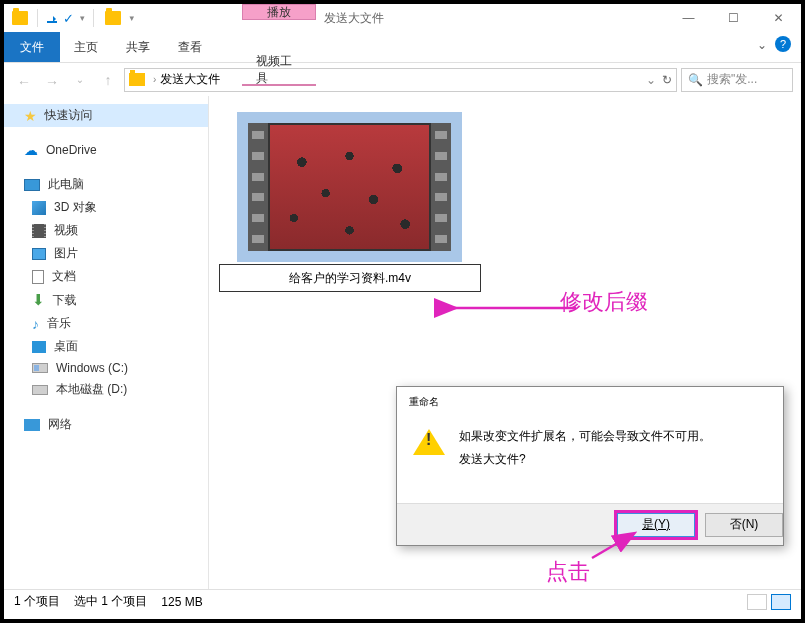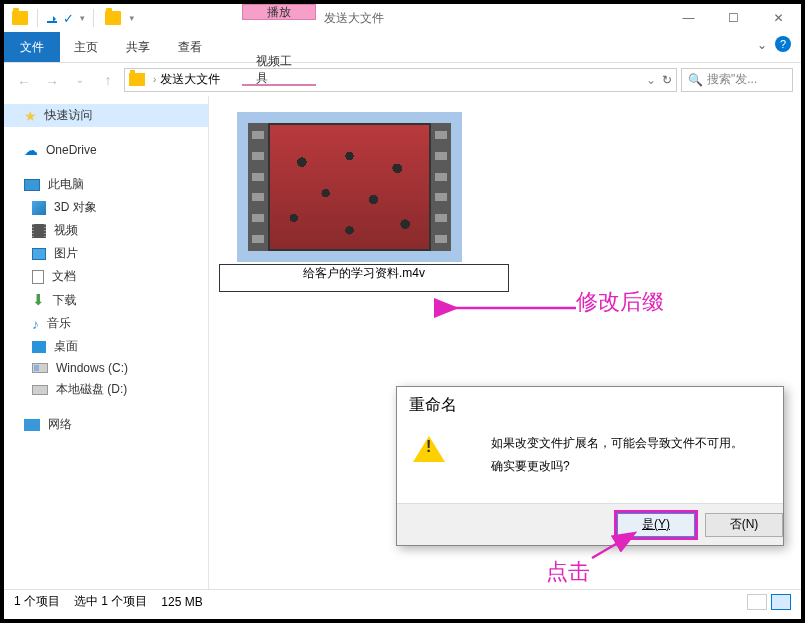--- a/index.html
+++ b/index.html
@@ -63,28 +63,28 @@
 .thumb-img::before { content: ""; position: absolute; inset: 0; background: 
   radial-gradient(circle 8px at 20% 30%, #2a2a2a 60%, transparent 60%),
   radial-gradient(circle 7px at 50% 25%, #2a2a2a 60%, transparent 60%),
   radial-gradient(circle 8px at 80% 35%, #2a2a2a 60%, transparent 60%),
   radial-gradient(circle 7px at 35% 55%, #2a2a2a 60%, transparent 60%),
   radial-gradient(circle 8px at 65% 60%, #2a2a2a 60%, transparent 60%),
   radial-gradient(circle 7px at 15% 75%, #2a2a2a 60%, transparent 60%),
   radial-gradient(circle 8px at 85% 80%, #2a2a2a 60%, transparent 60%),
   radial-gradient(circle 7px at 50% 85%, #2a2a2a 60%, transparent 60%),
   linear-gradient(#b83a3d, #8a2a2c); }
-.rename-box { width: 290px; height: 28px; border: 1px solid #333; margin-top: 2px; display: flex; align-items: flex-start; justify-content: center; position: relative; left: -18px; }
+.rename-box { width: 262px; height: 28px; border: 1px solid #333; margin-top: 2px; display: flex; align-items: center; justify-content: center; position: relative; left: -18px; }
 .dialog { position: absolute; left: 392px; top: 382px; width: 388px; height: 160px; background: #fff; border: 1px solid #888; box-shadow: 3px 3px 10px rgba(0,0,0,0.3); }
-.dlg-title { padding: 8px 12px; font-size: 16px; }
+.dlg-title { padding: 8px 12px; font-size: 10px; }
 .dlg-body { display: flex; padding: 8px 16px; gap: 14px; align-items: flex-start; }
 .warn-icon { width: 32px; height: 28px; position: relative; }
 .warn-icon::before { content: ""; position: absolute; width: 0; height: 0; border: 16px solid transparent; border-bottom: 26px solid #ffd000; top: -12px; }
 .warn-icon::after { content: "!"; position: absolute; left: 13px; top: 6px; font-weight: bold; font-size: 16px; color: #333; }
-.dlg-text { font-size: 12px; line-height: 1.9; margin-left: 32px; }
+.dlg-text { font-size: 12px; line-height: 1.9; }
 .dlg-btns { position: absolute; bottom: 0; left: 0; right: 0; height: 42px; background: #f0f0f0; border-top: 1px solid #ddd; display: flex; justify-content: flex-end; align-items: center; gap: 10px; }
 .dlg-btn { width: 78px; height: 24px; background: #e7e7e7; border: 1px solid #adadad; display: flex; align-items: center; justify-content: center; font-size: 12px; }
 .dlg-btn.yes { background: #e7eff8; border: 1px solid #3b8de0; outline: 3px solid #e024bc; }
 .status-bar { height: 24px; border-top: 1px solid #e0e0e0; display: flex; align-items: center; padding: 0 10px; font-size: 12px; color: #000000; gap: 14px; }
 .view-icons { margin-left: auto; display: flex; gap: 4px; }
 .view-icon { width: 20px; height: 16px; border: 1px solid #ccc; }
 .view-icon.active { border-color: #0078d4; background: #d6ebff; }
 .callout { position: absolute; color: #e024bc; font-size: 22px; font-family: "Microsoft YaHei"; }
 .callout-arrow { position: absolute; }
 .callout-arrow svg { overflow: visible; }
@@ -242,34 +242,34 @@
       <div class="view-icon active"></div>
     </div>
   </div>
 
   <div class="dialog">
     <div class="dlg-title">重命名</div>
     <div class="dlg-body">
       <div class="warn-icon"></div>
       <div class="dlg-text">
         <div>如果改变文件扩展名，可能会导致文件不可用。</div>
-        <div>确实要更改吗?</div>
+        <div>发送大文件?</div>
       </div>
     </div>
     <div class="dlg-btns">
       <div class="dlg-btn yes">
           <span style="text-decoration:underline;">是(Y)</span>
         </div>
       <div class="dlg-btn">
           <span>否(N)</span>
         </div>
     </div>
   </div>
 
-  <div class="callout" style="left:572px; top:283px;">修改后缀</div>
+  <div class="callout" style="left:556px; top:283px;">修改后缀</div>
   <div class="callout-arrow" style="left:444px; top:298px;">
     <svg width="130" height="12">
         <defs>
           <marker id="ah1" markerWidth="10" markerHeight="8" refX="2" refY="4" orient="auto">
             <path d="M10,0 L0,4 L10,8 Z" fill="#e024bc"></path>
           </marker>
         </defs>
         <line x1="128" y1="6" x2="6" y2="6" stroke="#e024bc" stroke-width="2.5" marker-end="url(#ah1)"></line>
       </svg>
   </div>

